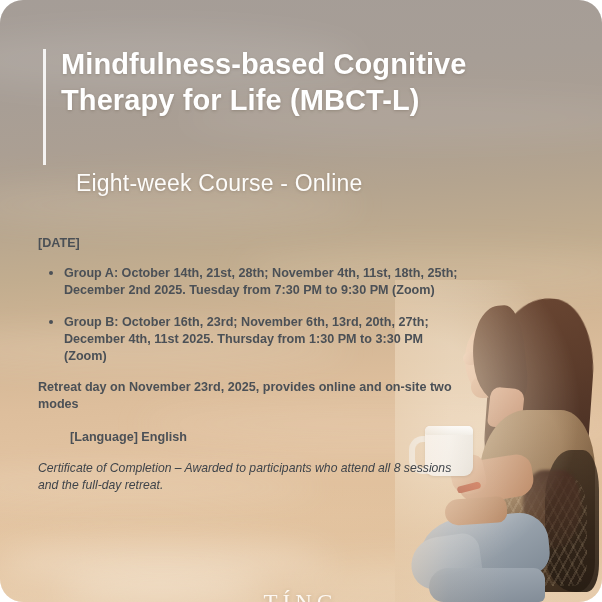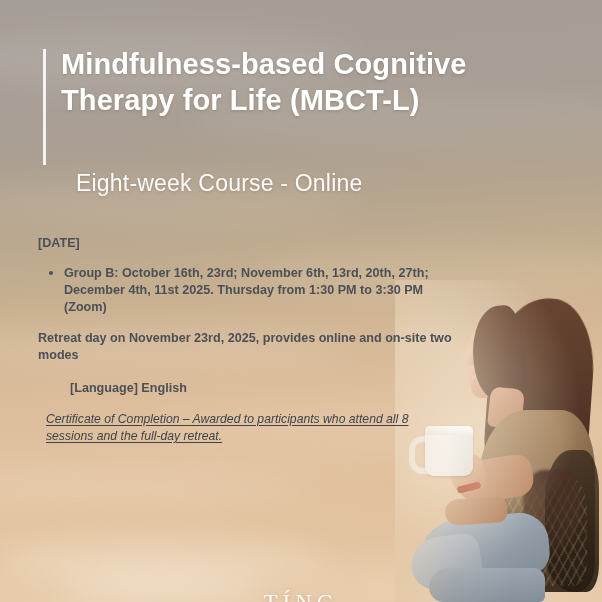--- a/index.html
+++ b/index.html
@@ -19,20 +19,21 @@
         #a79e96 14%,
         #ab9f93 24%,
         #b4a48f 33%,
         #c2ad8f 44%,
         #d2b695 54%,
         #ddbe9c 64%,
         #e2c3a1 74%,
         #e0bf9a 84%,
         #dcb992 92%,
         #d8b58e 100%);
+    border-radius: 23px;
   }
   
   .cloud{position:absolute;border-radius:50%;filter:blur(16px);pointer-events:none;}
   .c1{left:-60px;top:30px;width:420px;height:60px;background:rgba(255,255,255,.10);}
   .c2{left:180px;top:95px;width:480px;height:46px;background:rgba(255,255,255,.07);}
   .c3{left:-40px;top:185px;width:400px;height:40px;background:rgba(255,240,225,.12);}
   .c4{left:240px;top:250px;width:420px;height:44px;background:rgba(255,236,214,.12);}
   .c5{left:-80px;top:330px;width:430px;height:38px;background:rgba(255,245,232,.14);}
   .c6{left:140px;top:404px;width:480px;height:40px;background:rgba(255,240,222,.12);}
   .c7{left:-60px;top:470px;width:380px;height:34px;background:rgba(255,248,236,.16);}
@@ -211,23 +212,23 @@
   ul.groups li{
     position:relative;padding-left:26px;margin-bottom:15px;
   }
   ul.groups li:last-child{margin-bottom:0;}
   ul.groups li .dot{
     position:absolute;left:11px;top:6px;width:4px;height:4px;
     border-radius:50%;background:#4b5056;
   }
   .lang{margin:0 0 14px 0;padding-left:32px;}
   .cert{
-    margin:8px;font-style:italic;font-weight:400;font-size:12.2px;
+    margin:0;font-style:italic;font-weight:400;font-size:12.2px;
     line-height:17px;color:#3f444a;
-    text-decoration:underline;text-underline-offset:2px;
+    text-underline-offset:2px;
   }
   .logo{
     position:absolute;left:0;top:566px;width:602px;text-align:center;
     font-family:"Liberation Serif", serif;
     font-size:23px;letter-spacing:5px;color:rgba(255,252,247,.93);
     text-shadow:0 1px 4px rgba(120,95,70,.30);
     margin-top:24px;
   }
 </style>
 </head>
@@ -277,20 +278,24 @@
     <h1 class="title">Mindfulness-based Cognitive Therapy for Life (MBCT-L)</h1>
   </div>
 
   <div class="subtitle">Eight-week Course - Online</div>
 
   <div class="body">
     <p class="blk tight">[DATE]</p>
     <ul class="groups">
       <li>
         <span class="dot"></span>
+        <span> Group A: October 14th, 21st, 28th; November 4th, 11st, 18th, 25th; December 2nd 2025. Tuesday from 7:30 PM to 9:30 PM (Zoom)</span>
+      </li>
+      <li>
+        <span class="dot"></span>
         <span>Group B: October 16th, 23rd; November 6th, 13rd, 20th, 27th; December 4th, 11st 2025. Thursday from 1:30 PM to 3:30 PM (Zoom)</span>
       </li>
     </ul>
     <p class="blk">Retreat day on November 23rd, 2025, provides online and on-site two modes</p>
     <p class="lang">[Language] English</p>
     <p class="cert">Certificate of Completion – Awarded to participants who attend all 8 sessions and the full-day retreat.</p>
   </div>
 
   <div class="logo">TÍNG</div>
 </div>

